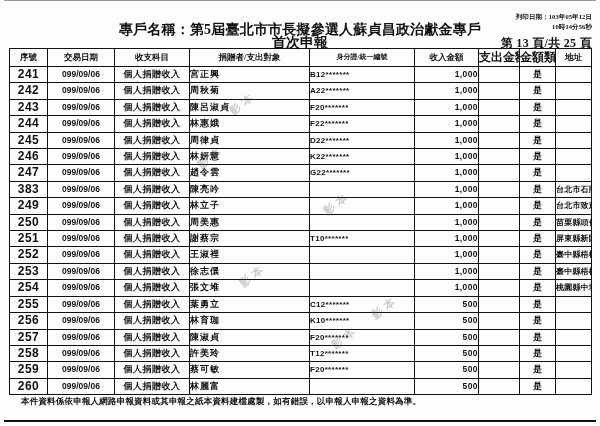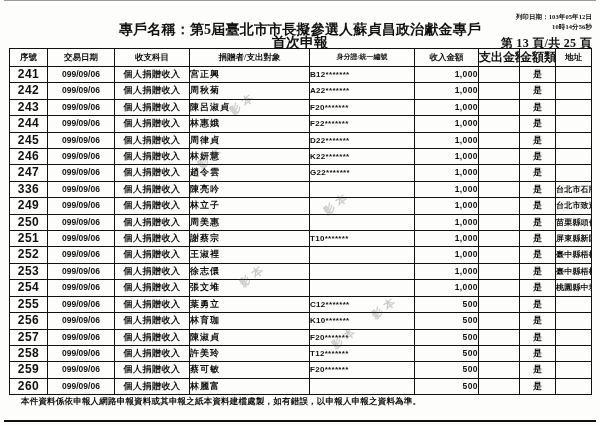--- a/index.html
+++ b/index.html
@@ -246,21 +246,21 @@
           <td class="date">099/09/06</td>
           <td class="subj">個人捐贈收入</td>
           <td class="name">趙令雲</td>
           <td class="idn">G22*******</td>
           <td class="amt">1,000</td>
           <td class="amt"></td>
           <td class="flag">是</td>
           <td class="addr"></td>
         </tr>
         <tr>
-          <td class="seq">336</td>
+          <td class="seq">383</td>
           <td class="date">099/09/06</td>
           <td class="subj">個人捐贈收入</td>
           <td class="name">陳亮吟</td>
           <td class="idn"></td>
           <td class="amt">1,000</td>
           <td class="amt"></td>
           <td class="flag">是</td>
           <td class="addr">台北市石牌路</td>
         </tr>
         <tr>

